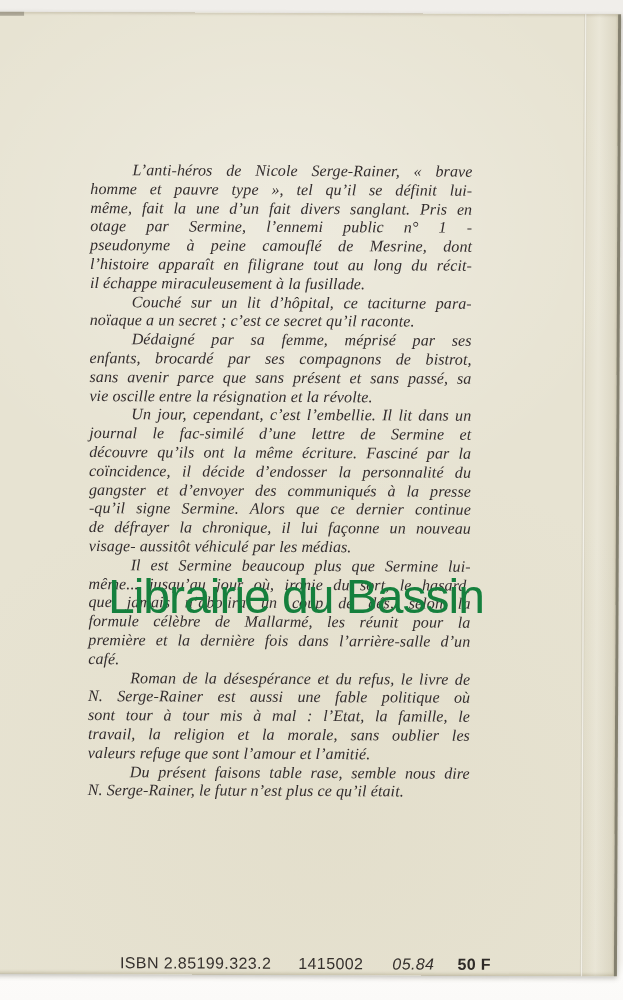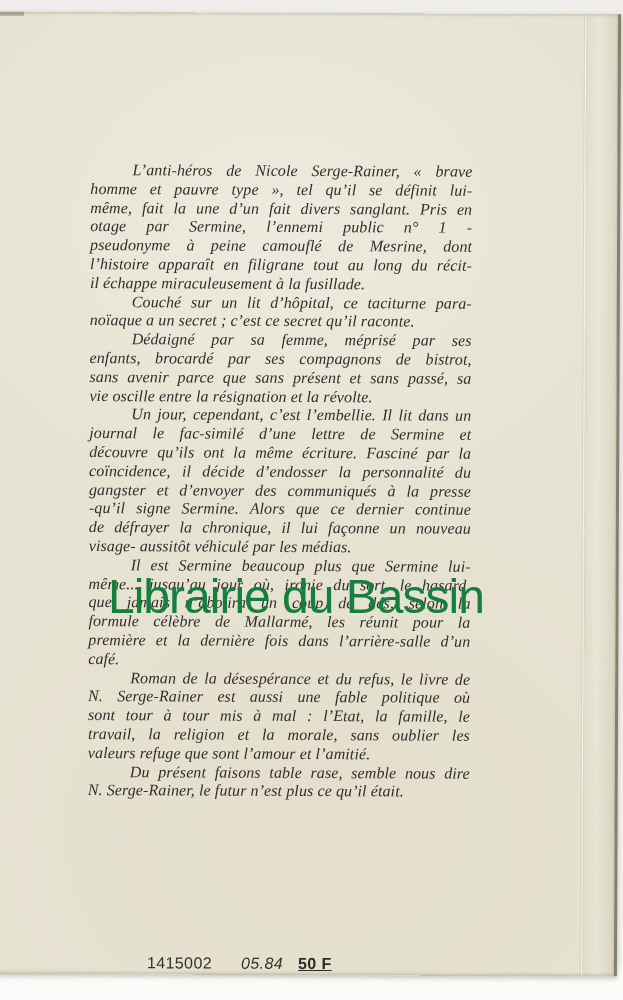--- a/index.html
+++ b/index.html
@@ -46,21 +46,21 @@
     font-size:48px;line-height:50px;letter-spacing:-1px;white-space:nowrap;
     color:#15803d;
   }
   .isbn-row{
     position:absolute;left:128px;top:941px;
     font-family:"Liberation Sans",sans-serif;font-size:16px;line-height:19px;
     color:#35302d;letter-spacing:0.4px;display:flex;align-items:baseline;
   }
   .isbn-row .gap1{margin-left:27px;text-align:center;}
   .isbn-row .gap2{margin-left:29px;font-style:italic;}
-  .isbn-row .gap3{margin-left:15px;text-decoration:underline;}
+  .isbn-row .gap3{margin-left:23px;}
   .price{font-weight:bold;color:#2e2a27;}
 </style>
 </head>
 <body>
 
 <div class="book">
   <div class="corner-mark"></div>
 
   <div class="spine-strip"></div>
   <div class="crease"></div>
@@ -110,19 +110,20 @@
         <div class="line">travail, la religion et la morale, sans oublier les</div>
         <div class="line last">valeurs refuge que sont l’amour et l’amitié.</div>
       </div>
       <div>
         <div class="line first">Du présent faisons table rase, semble nous dire</div>
         <div class="line last">N. Serge-Rainer, le futur n’est plus ce qu’il était.</div>
       </div>
     </div>
 
   <div class="isbn-row">
+    <span>ISBN 2.85199.323.2</span>
     <span class="gap1">1415002</span>
     <span class="gap2">05.84</span>
     <span class="gap3 price">50 F</span>
   </div>
 </div>
 
 <div class="watermark">Librairie du Bassin</div>
 
 </body></html>

